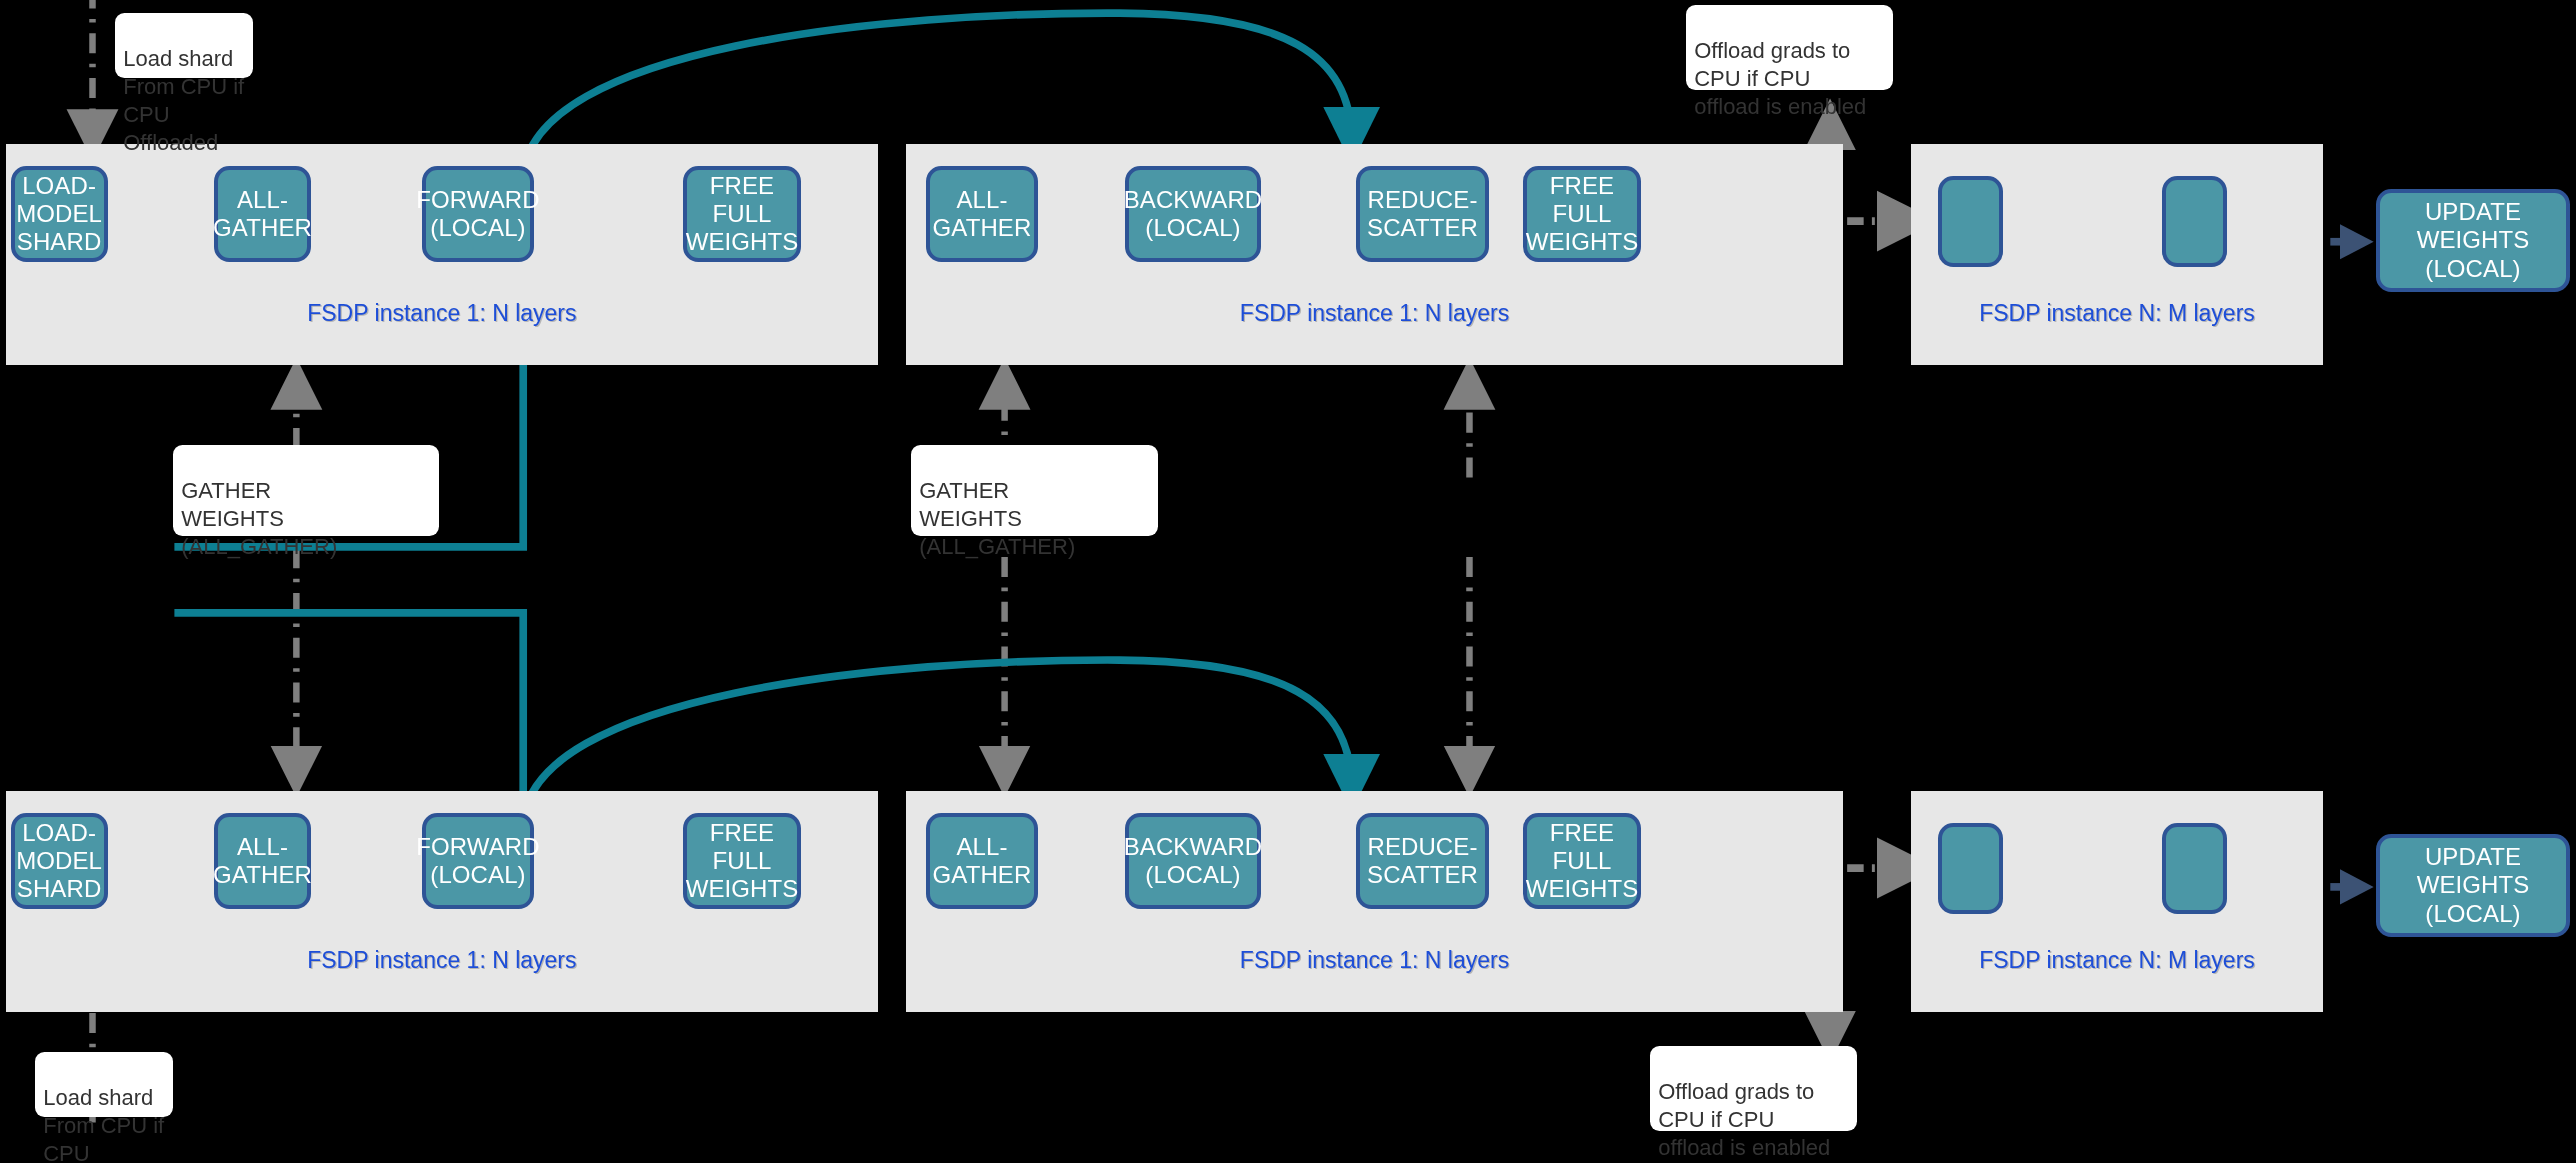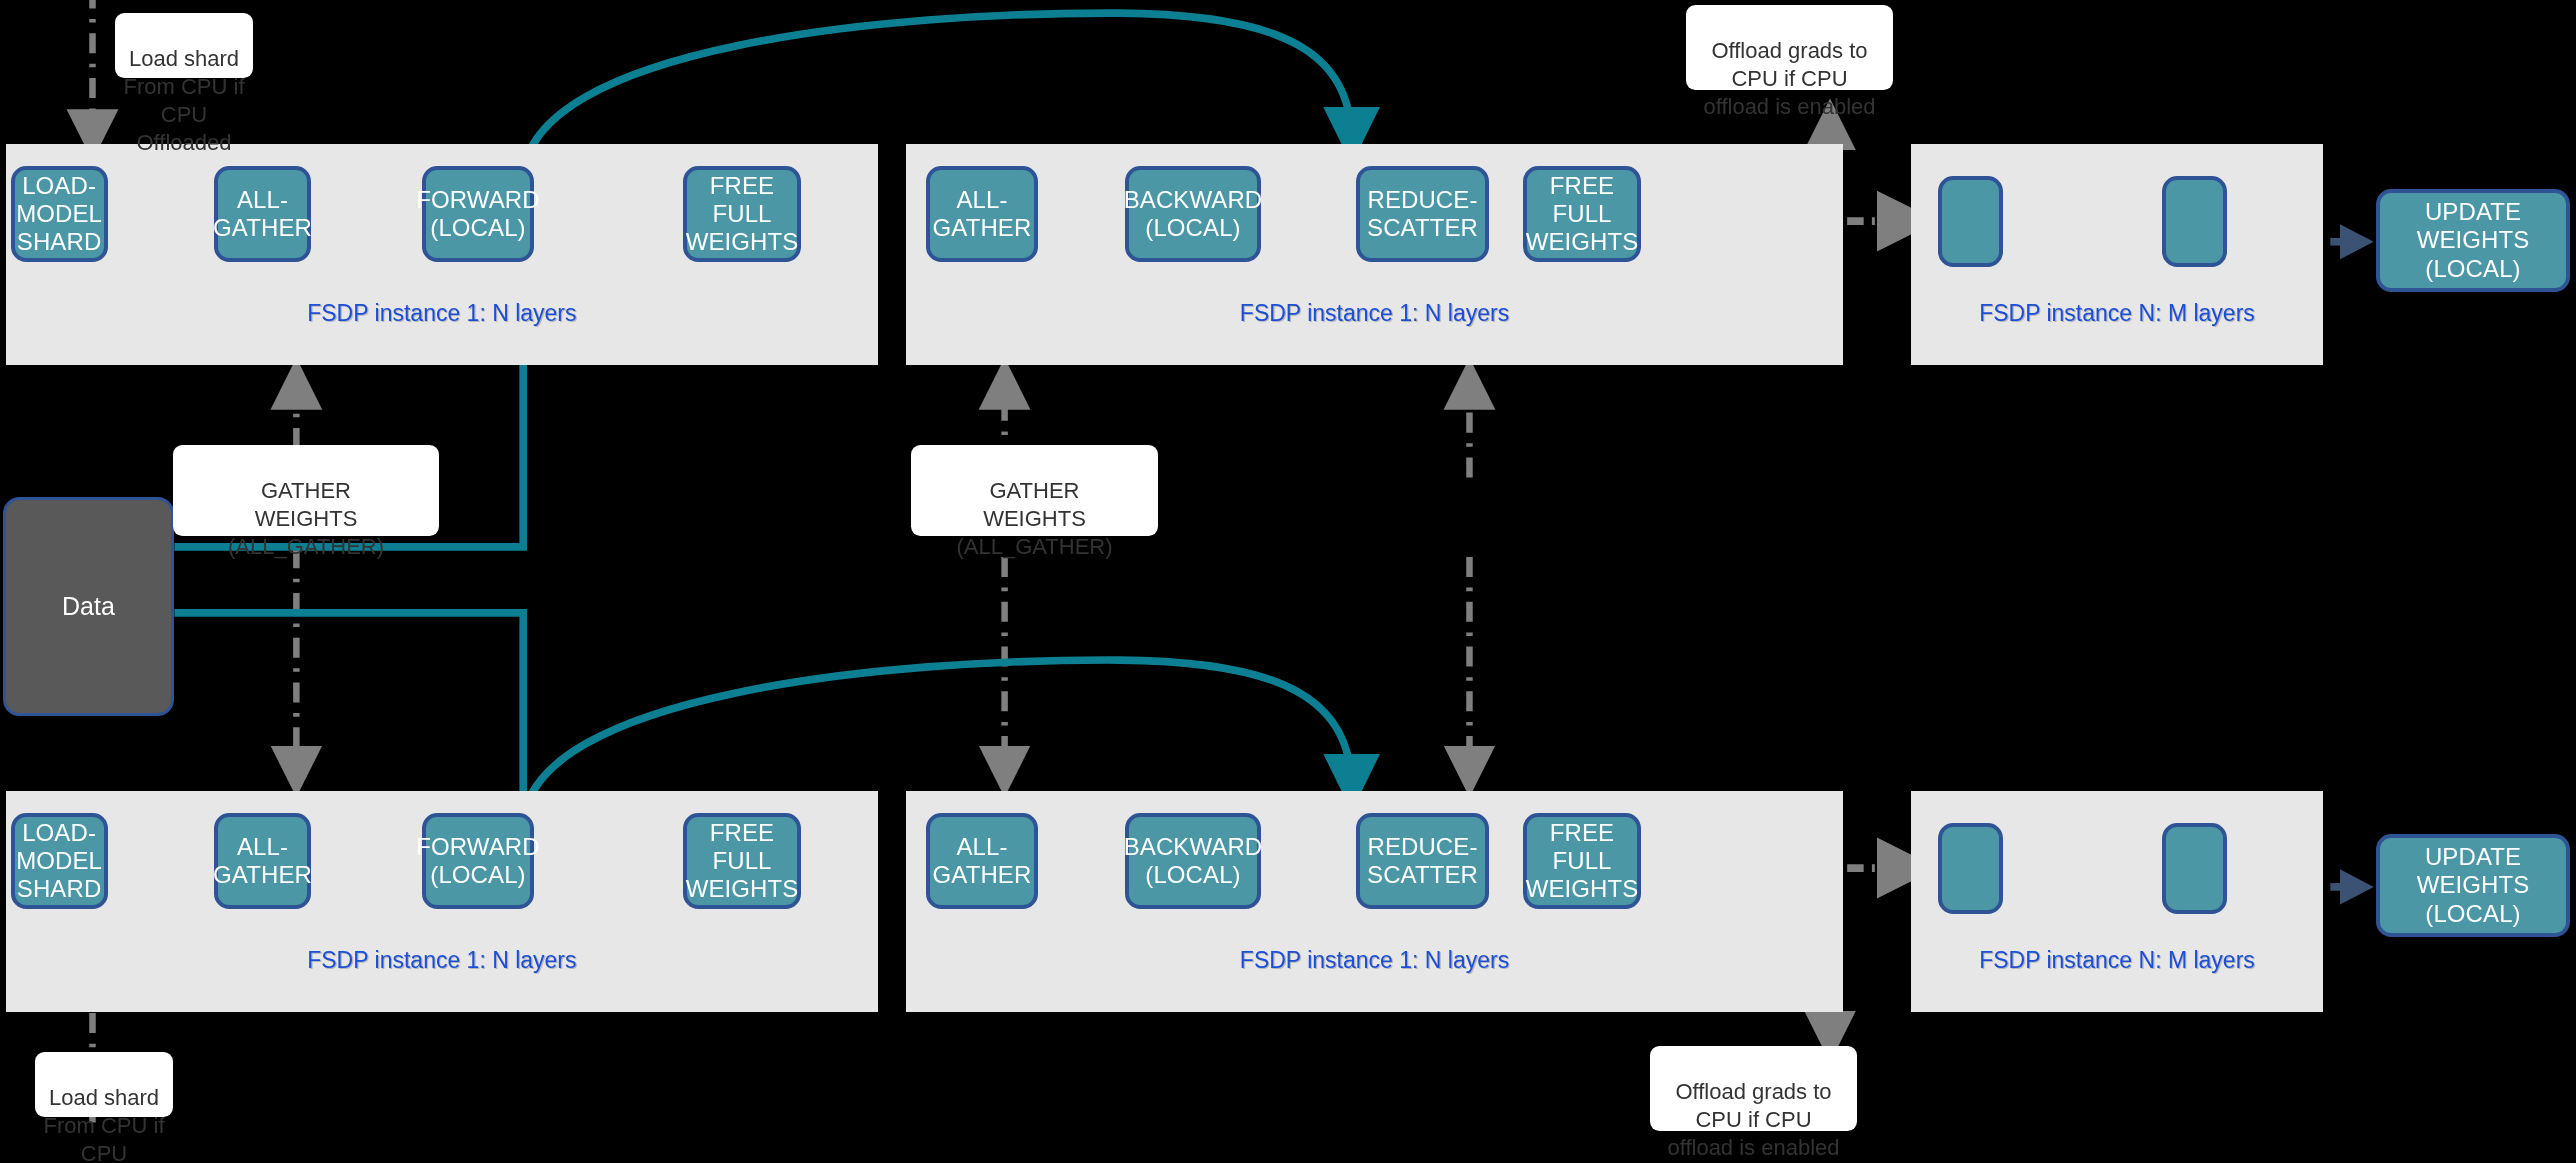--- a/index.html
+++ b/index.html
@@ -63,21 +63,20 @@
     font-size: 25px;
     font-family: "Liberation Sans", sans-serif;
   }
   
   .note {
     position: absolute;
     box-sizing: border-box;
     background: #ffffff;
     border-radius: 9.4px;
     color: #333333;
-    text-align: center;
     font-size: 22px;
     line-height: 1.26;
     font-family: "Liberation Sans", sans-serif;
     padding: 4.7px 8.2px;
     white-space: pre-line;
   }
   .note.clip { overflow: visible; }
   
   #wires {
     position: absolute;
@@ -259,23 +258,20 @@
     <span>Load shard
 From CPU if
 CPU Offloaded</span>
   </div>
   <div class="note" style="left:1686px; top:4.7px; width:207px; height:85px;">
     <span>Offload grads to
 CPU if CPU
 offload is enabled</span>
   </div>
 
-  <div class="databox" style="left:2.9px; top:497px; width:171px; height:219px;">
-    <span>Data</span>
-  </div>
 
   <div class="note" style="left:173px; top:445px; width:266px; height:91px;">
     <span>GATHER
 WEIGHTS
 (ALL_GATHER)</span>
   </div>
   <div class="note" style="left:911px; top:445px; width:247px; height:91px;">
     <span>GATHER
 WEIGHTS
 (ALL_GATHER)</span>

